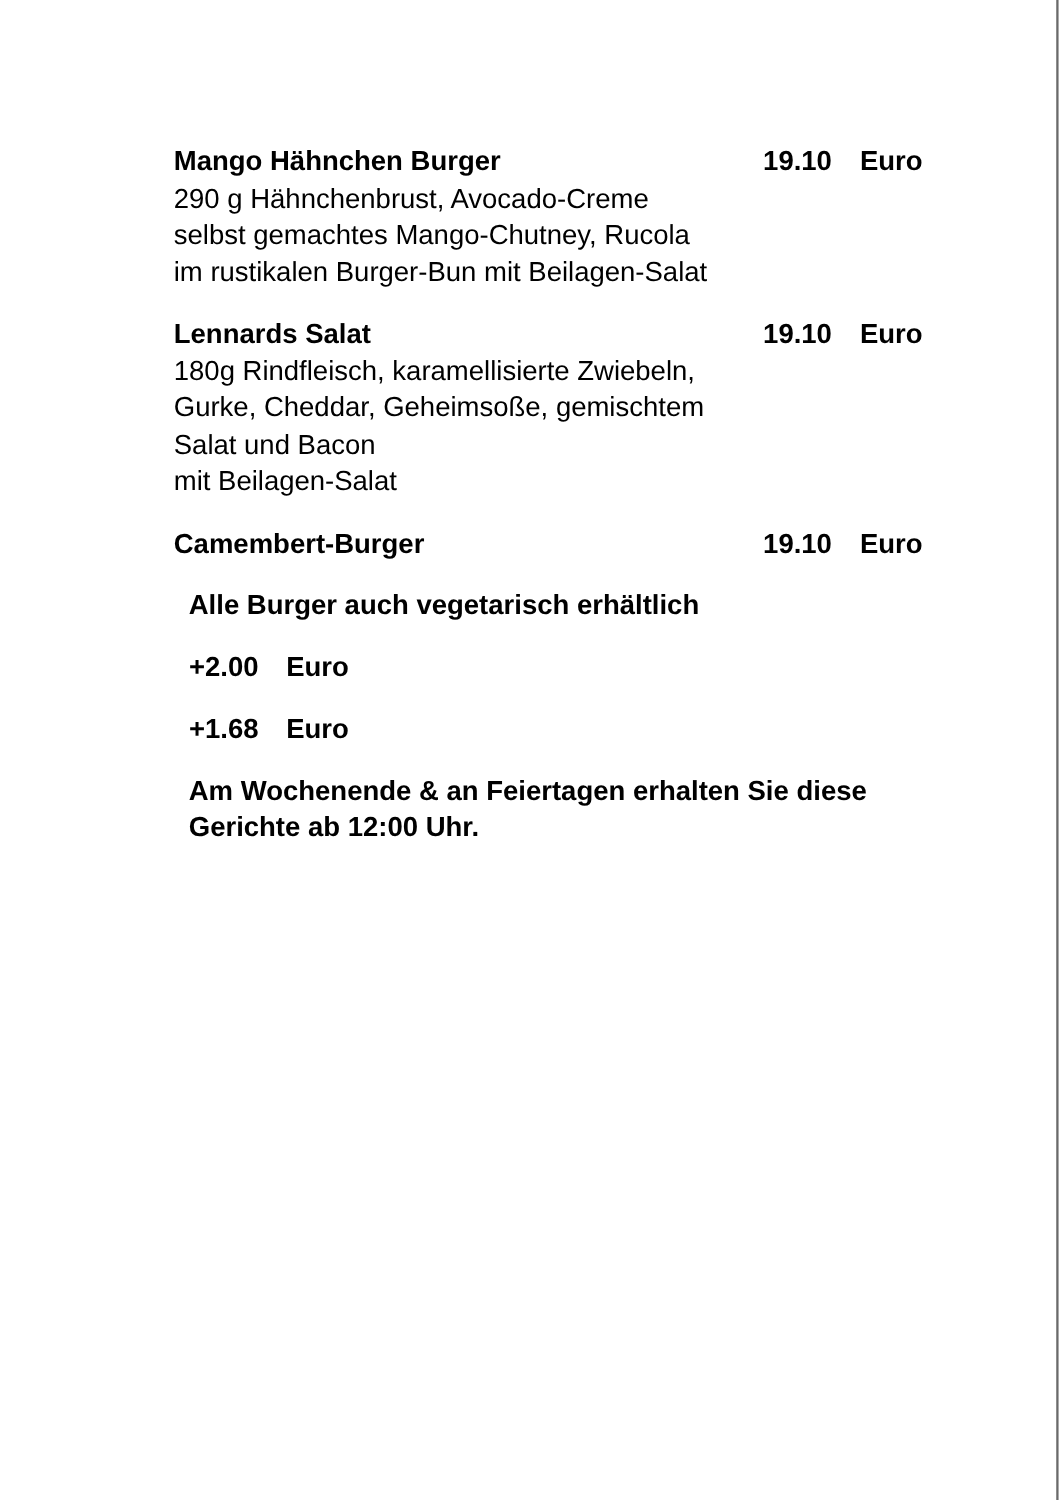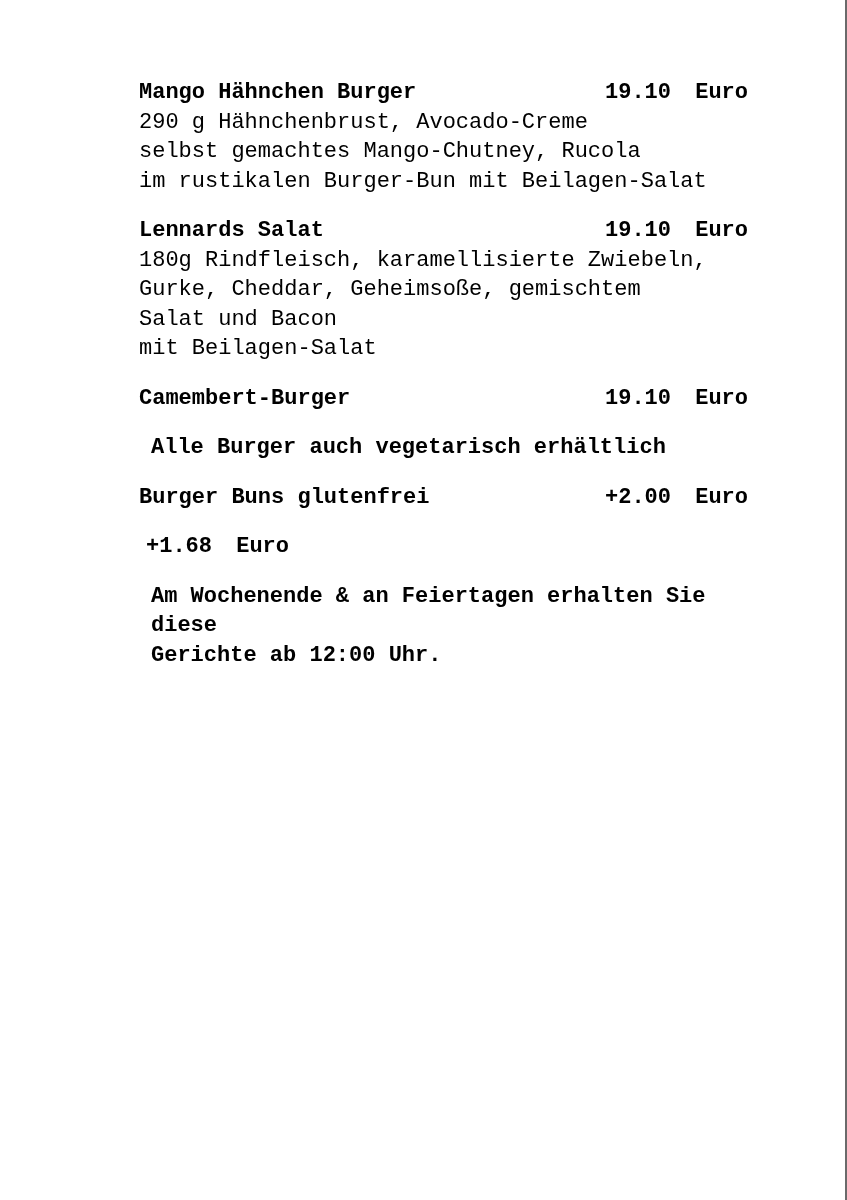--- a/index.html
+++ b/index.html
@@ -14,22 +14,21 @@
     position: relative;
     overflow: hidden;
     font-family: "Liberation Sans", sans-serif;
     color: #000000;
     -webkit-font-smoothing: antialiased;
   }
   .page {
     box-sizing: border-box;
     width: 847px;
     height: 1116px;
-    padding: 78px 99px 0 139px;
-    font-family: Liberation Mono, monospace;
+    padding: 114px 99px 0 139px;
   }
   .menu {
     width: 100%;
     font-size: 22px;
     line-height: 29.5px;
   }
   .item, .extra-row, .note-block {
     margin: 0 0 20px 0;
   }
   .row {
@@ -43,21 +42,21 @@
   }
   .price {
     flex: 0 0 80px;
     width: 80px;
     text-align: center;
     white-space: nowrap;
   }
   .unit {
     flex: 0 0 70px;
     width: 70px;
-    text-align: right;
+    text-align: center;
     white-space: nowrap;
   }
   .bold { font-weight: 700; }
   .desc {
     white-space: pre-line;
     font-weight: 400;
   }
   .note {
     white-space: pre-line;
     font-weight: 700;
@@ -108,21 +107,20 @@
         <div class="unit bold">Euro</div>
       </div>
     </div>
 
     <div class="extra-row">
       <p class="note">Alle Burger auch vegetarisch erhältlich</p>
     </div>
 
     <div class="extra-row">
       <div class="row">
-        <div class="name bold">Burger Buns glutenfrei</div>
         <div class="price bold">+2.00</div>
         <div class="unit bold">Euro</div>
       </div>
     </div>
 
     <div class="extra-row">
       <div class="row">
         <div class="price bold">+1.68</div>
         <div class="unit bold">Euro</div>
       </div>

